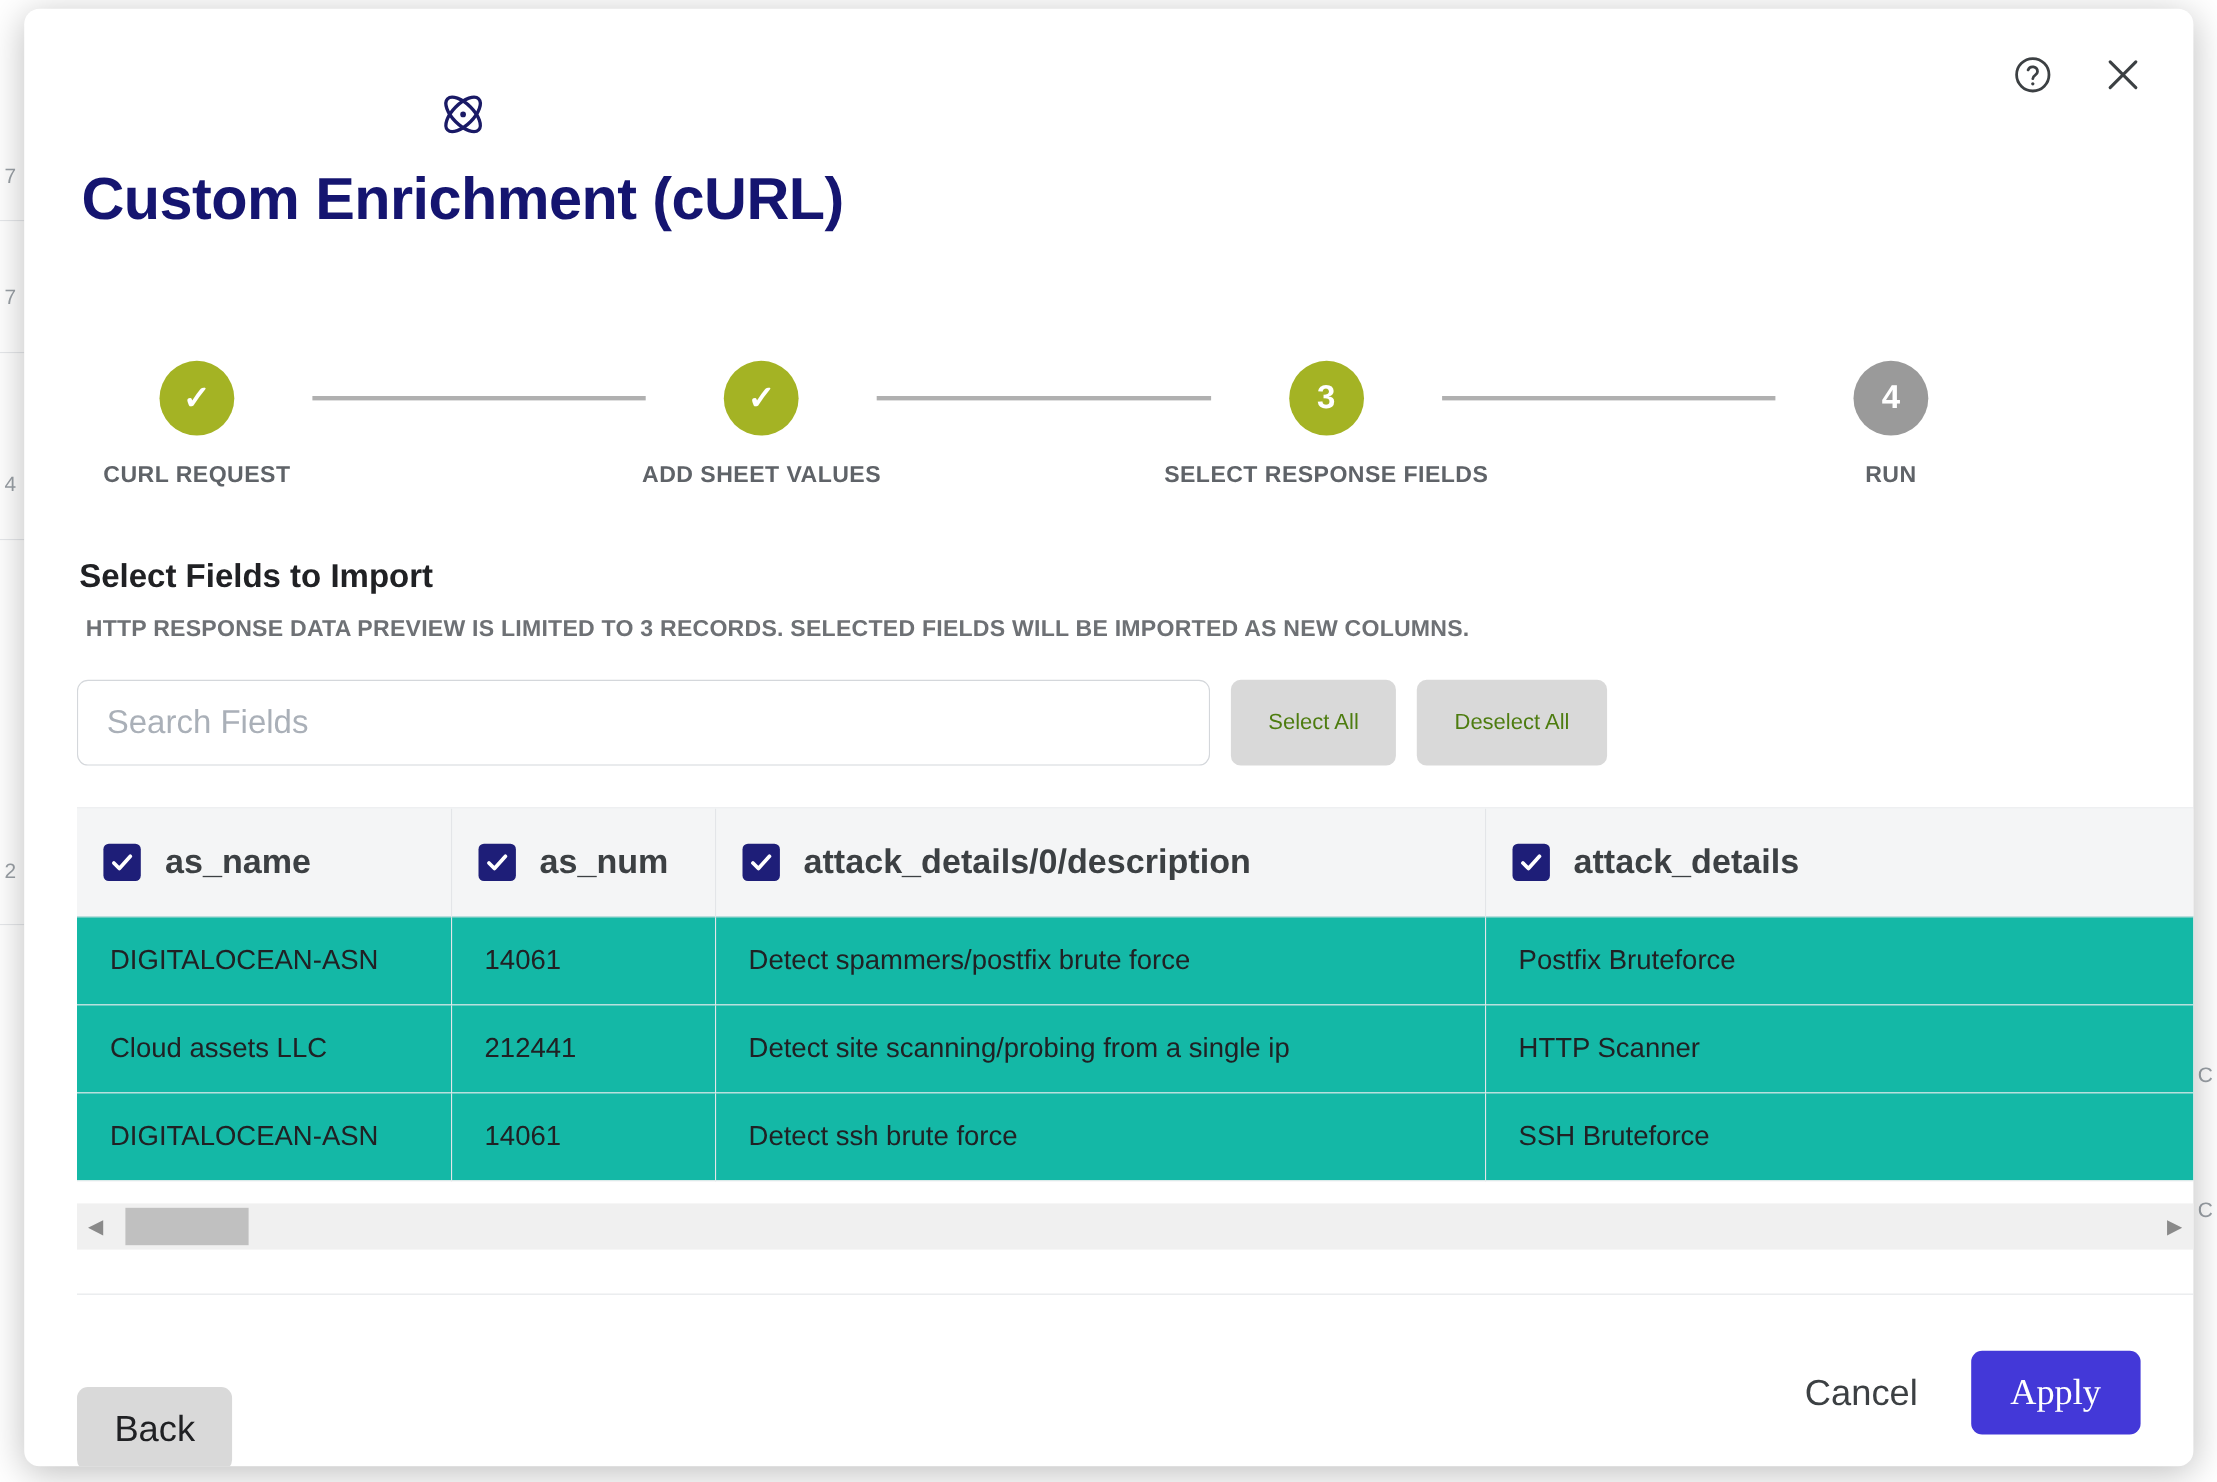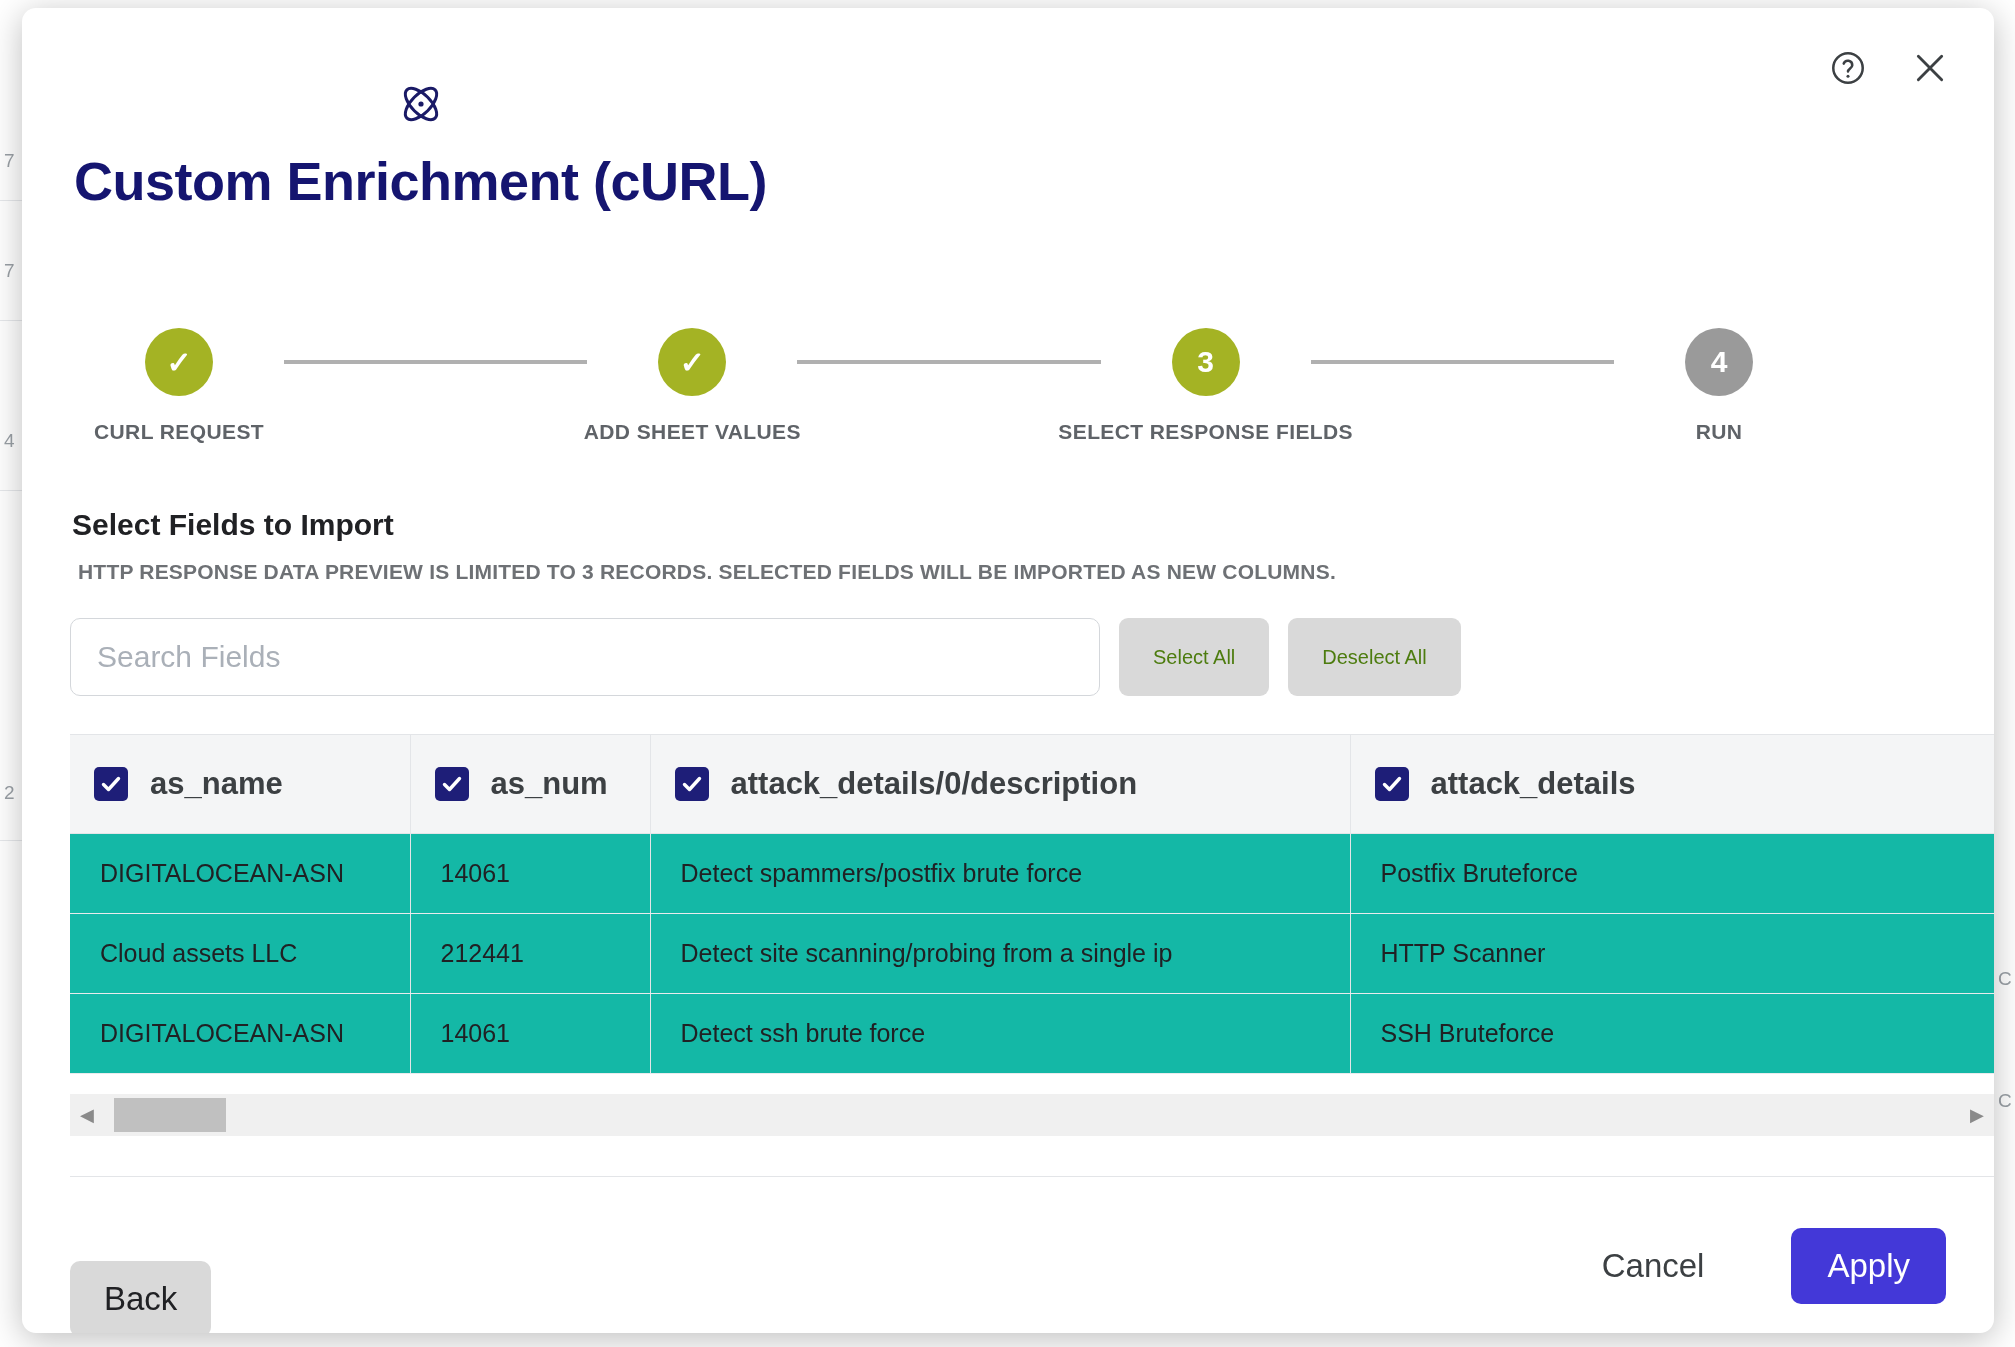--- a/index.html
+++ b/index.html
@@ -263,23 +263,22 @@
     border: none; background: transparent;
     font-size: 33px; color: #3c4043;
     font-family: "Liberation Sans", sans-serif;
     cursor: pointer;
   }
   .btn-apply {
     height: 76px; padding: 4px 36px;
     border: none; border-radius: 10px;
     background: #4338d8;
     font-size: 33px; color: #ffffff;
-    font-family: Liberation Sans, sans-serif;
-    cursor: pointer;
-    margin-left: 39px;
+    font-family: Liberation Serif, serif;
+    cursor: pointer;
   }
 </style>
 </head>
 <body>
 
 <div id="page-bg">
   <div class="bg-col-text" style="left:4px; top:150px;">7</div>
   <div class="bg-col-text" style="left:4px; top:260px;">7</div>
   <div class="bg-col-text" style="left:4px; top:430px;">4</div>
   <div class="bg-col-text" style="left:4px; top:782px;">2</div>

